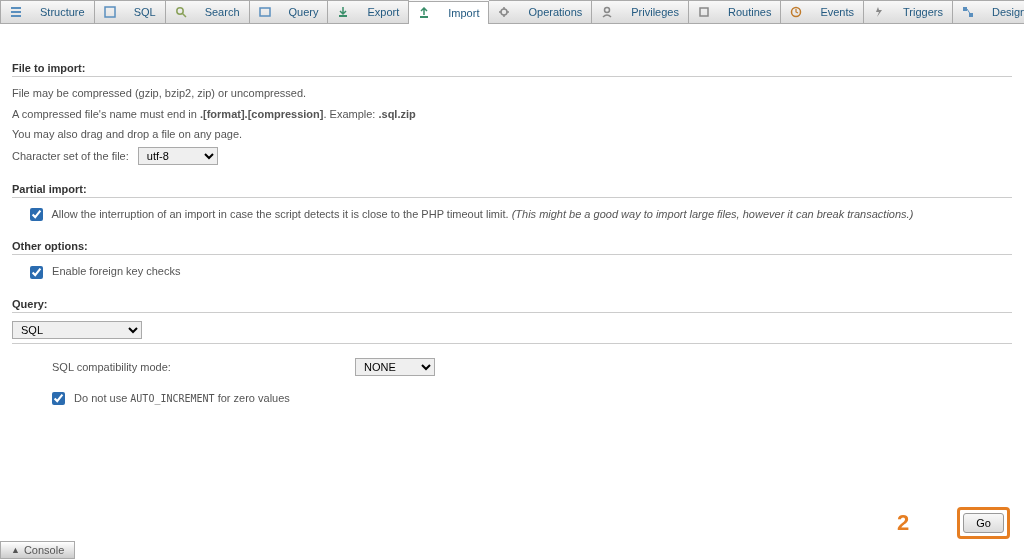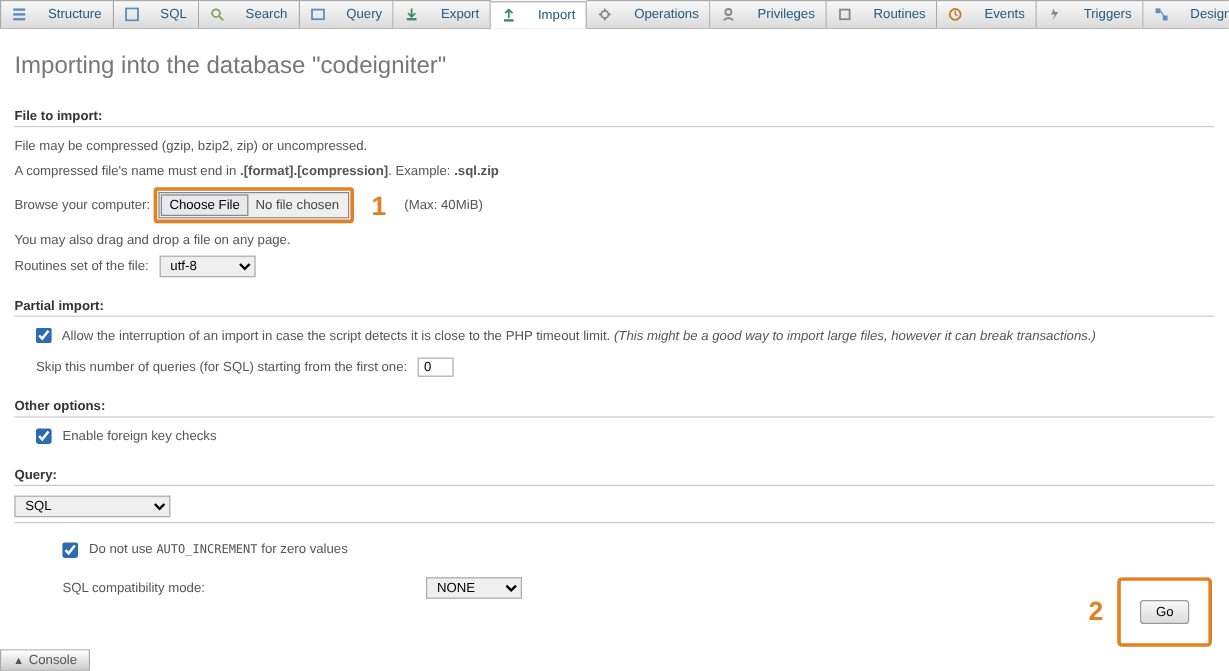--- a/index.html
+++ b/index.html
@@ -132,21 +132,22 @@
     background: linear-gradient(#f8f8f8, #dcdcdc);
     border: 1px solid #999;
     border-radius: 3px;
     padding: 3px 12px;
     font-size: 11px;
     cursor: pointer;
   }
   .highlight-2 {
     border: 3px solid #e67e22;
     border-radius: 4px;
-    padding: 16px;
+    padding: 3px;
+    margin-left: 36px;
   }
 
   .console {
     position: fixed;
     left: 0; bottom: 0;
     background: linear-gradient(#fff, #ccc);
     border: 1px solid #aaa;
     padding: 2px 10px;
     font-size: 11px;
     color: #555;
@@ -270,90 +271,74 @@
           <rect x="1" y="1" width="4" height="4" fill="#5a8fbe"></rect>
           <rect x="7" y="7" width="4" height="4" fill="#5a8fbe"></rect>
           <line x1="5" y1="3" x2="9" y2="9" stroke="#5a8fbe"></line>
         </svg>
     </span>
     <span>Designer</span>
   </div>
 </div>
 
 <div class="content">
-  <h2 class="page-title">Importing into the database "codeigniter"</h2>
 
   <div class="section-title">File to import:</div>
   <hr class="sep">
   <div class="helptext">File may be compressed (gzip, bzip2, zip) or uncompressed.</div>
   <div class="helptext">
     <span>A compressed file's name must end in </span><span class="bold">.[format].[compression]</span><span>. Example: </span><span class="bold">.sql.zip</span>
   </div>
 
+
+  <div class="helptext">You may also drag and drop a file on any page.</div>
+
   <div class="row">
-    <span>Browse your computer:</span>
-    <span class="highlight-1">
-      <span class="file-input-wrap">
-        <button class="choose-btn">Choose File</button>
-        <span class="no-file">No file chosen</span>
-      </span>
-    </span>
-    <span class="annot">1</span>
-    <span>(Max: 40MiB)</span>
-  </div>
-
-  <div class="helptext">You may also drag and drop a file on any page.</div>
-
-  <div class="row">
-    <label>Routines set of the file:</label>
+    <label>Character set of the file:</label>
     <select class="charset">
       <option>utf-8</option>
     </select>
   </div>
 
   <div class="section-title">Partial import:</div>
   <hr class="sep">
   <div class="row ml">
     <input type="checkbox" checked="" style="">
     <span>
       <span>Allow the interruption of an import in case the script detects it is close to the PHP timeout limit. </span><span class="italic">(This might be a good way to import large files, however it can break transactions.)</span>
     </span>
   </div>
-  <div class="row ml" style="margin-top:10px;">
-    <label>Skip this number of queries (for SQL) starting from the first one:</label>
-    <input type="text" class="skip" value="0" style="">
-  </div>
 
   <div class="section-title">Other options:</div>
   <hr class="sep">
   <div class="row ml">
     <input type="checkbox" checked="" style="">
     <span>Enable foreign key checks</span>
   </div>
 
   <div class="section-title">Query:</div>
   <hr class="sep">
   <div class="row">
     <select class="format">
       <option>SQL</option>
     </select>
   </div>
 
   <hr class="sep">
-  <div class="row sql-opts" style="margin-top:14px;">
-    <input type="checkbox" checked="" style="">
-    <span>
-      <span>Do not use </span><code>AUTO_INCREMENT</code><span> for zero values</span>
-    </span>
-  </div>
   <div class="row sql-opts" style="margin-top:14px;">
     <span style="display:inline-block;width:300px;">SQL compatibility mode:</span>
     <select class="compat">
       <option>NONE</option>
     </select>
+  </div>
+  <div class="row sql-opts" style="margin-top:14px;">
+    <input type="checkbox" checked="" style="">
+    <span>
+      <span>Do not use </span><code>AUTO_INCREMENT</code><span> for zero values</span>
+    </span>
   </div>
 </div>
 
 <div class="go-wrap">
   <span class="annot">2</span>
   <span class="highlight-2">
     <button class="go-btn">Go</button>
   </span>
 </div>
 

